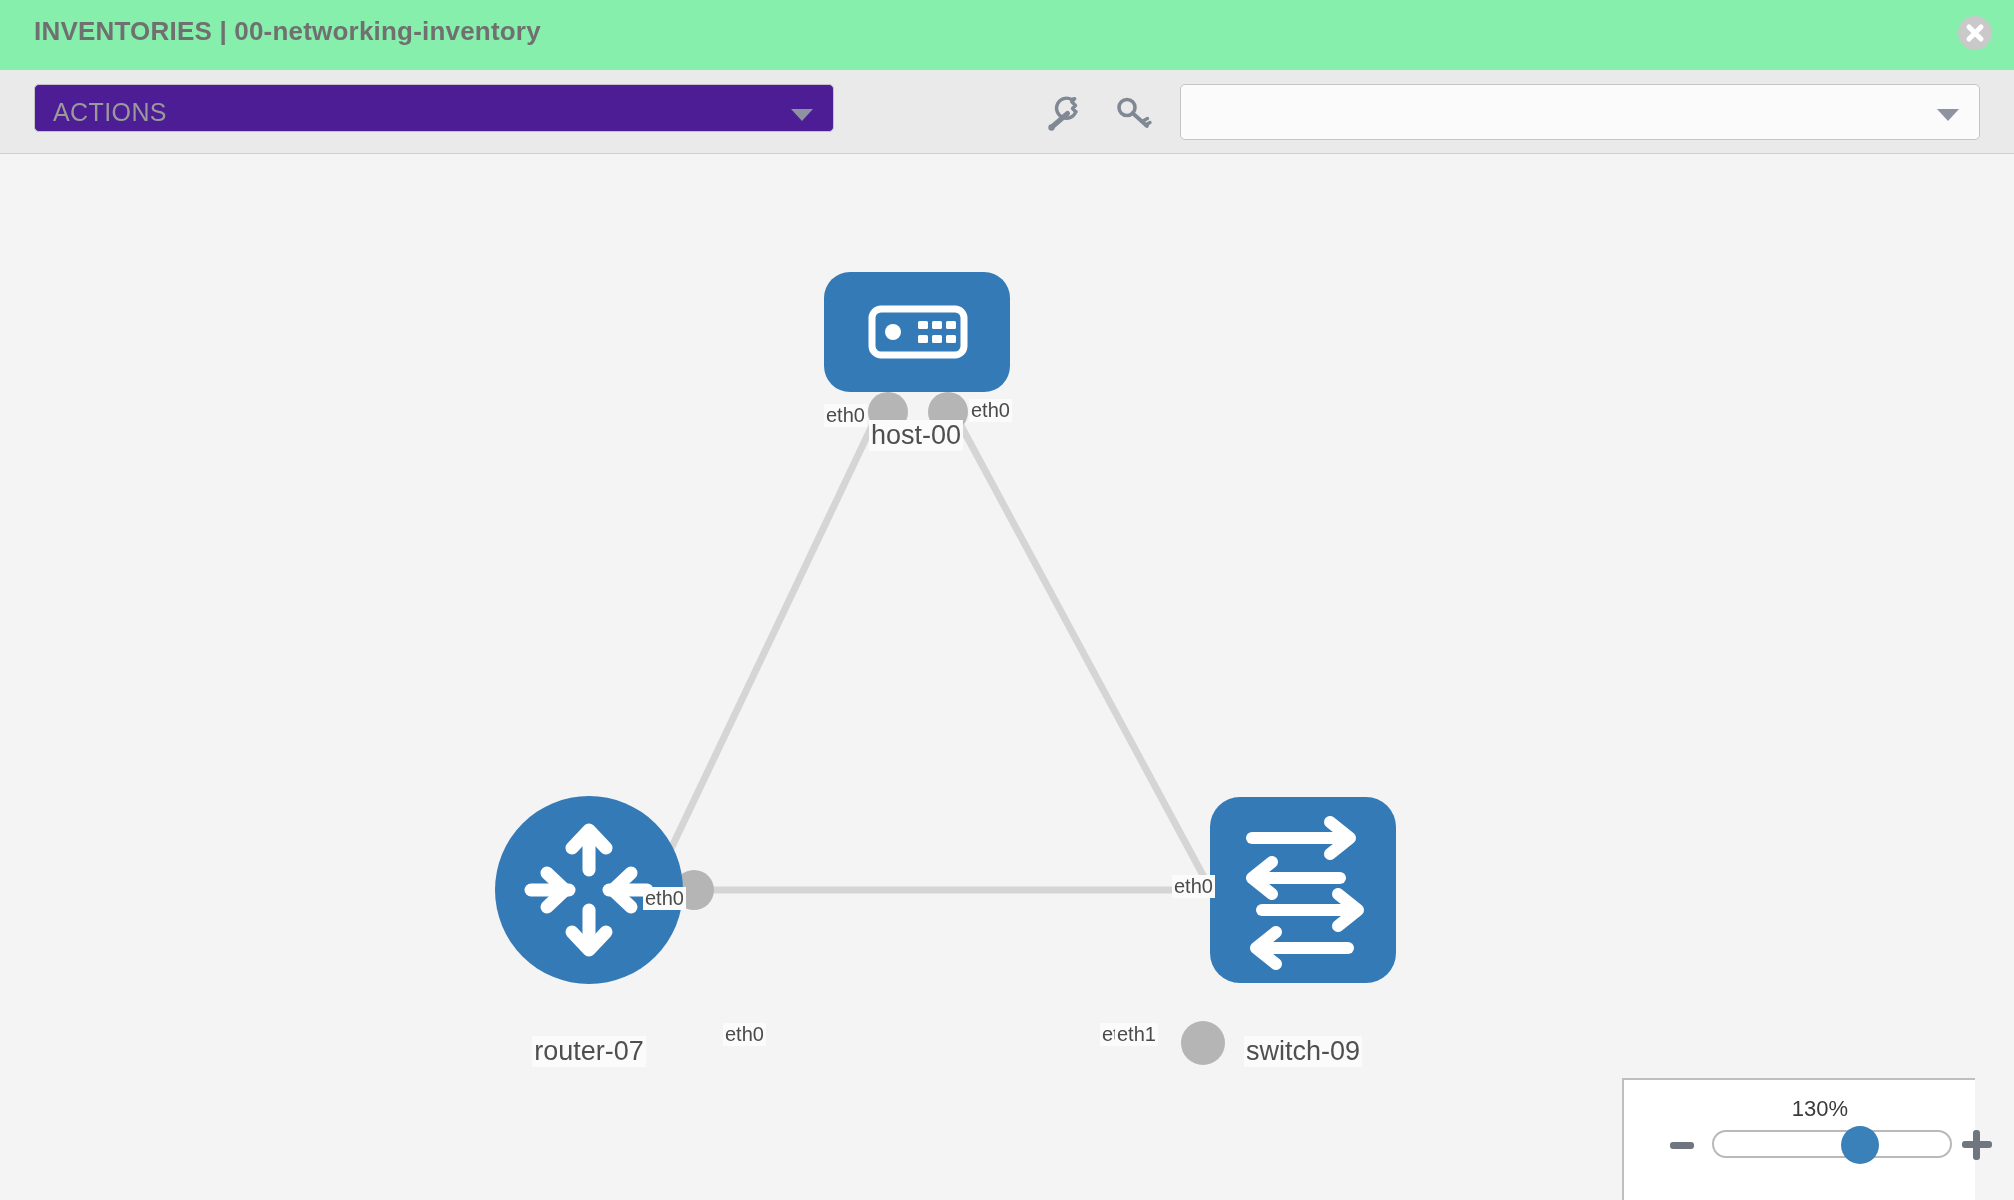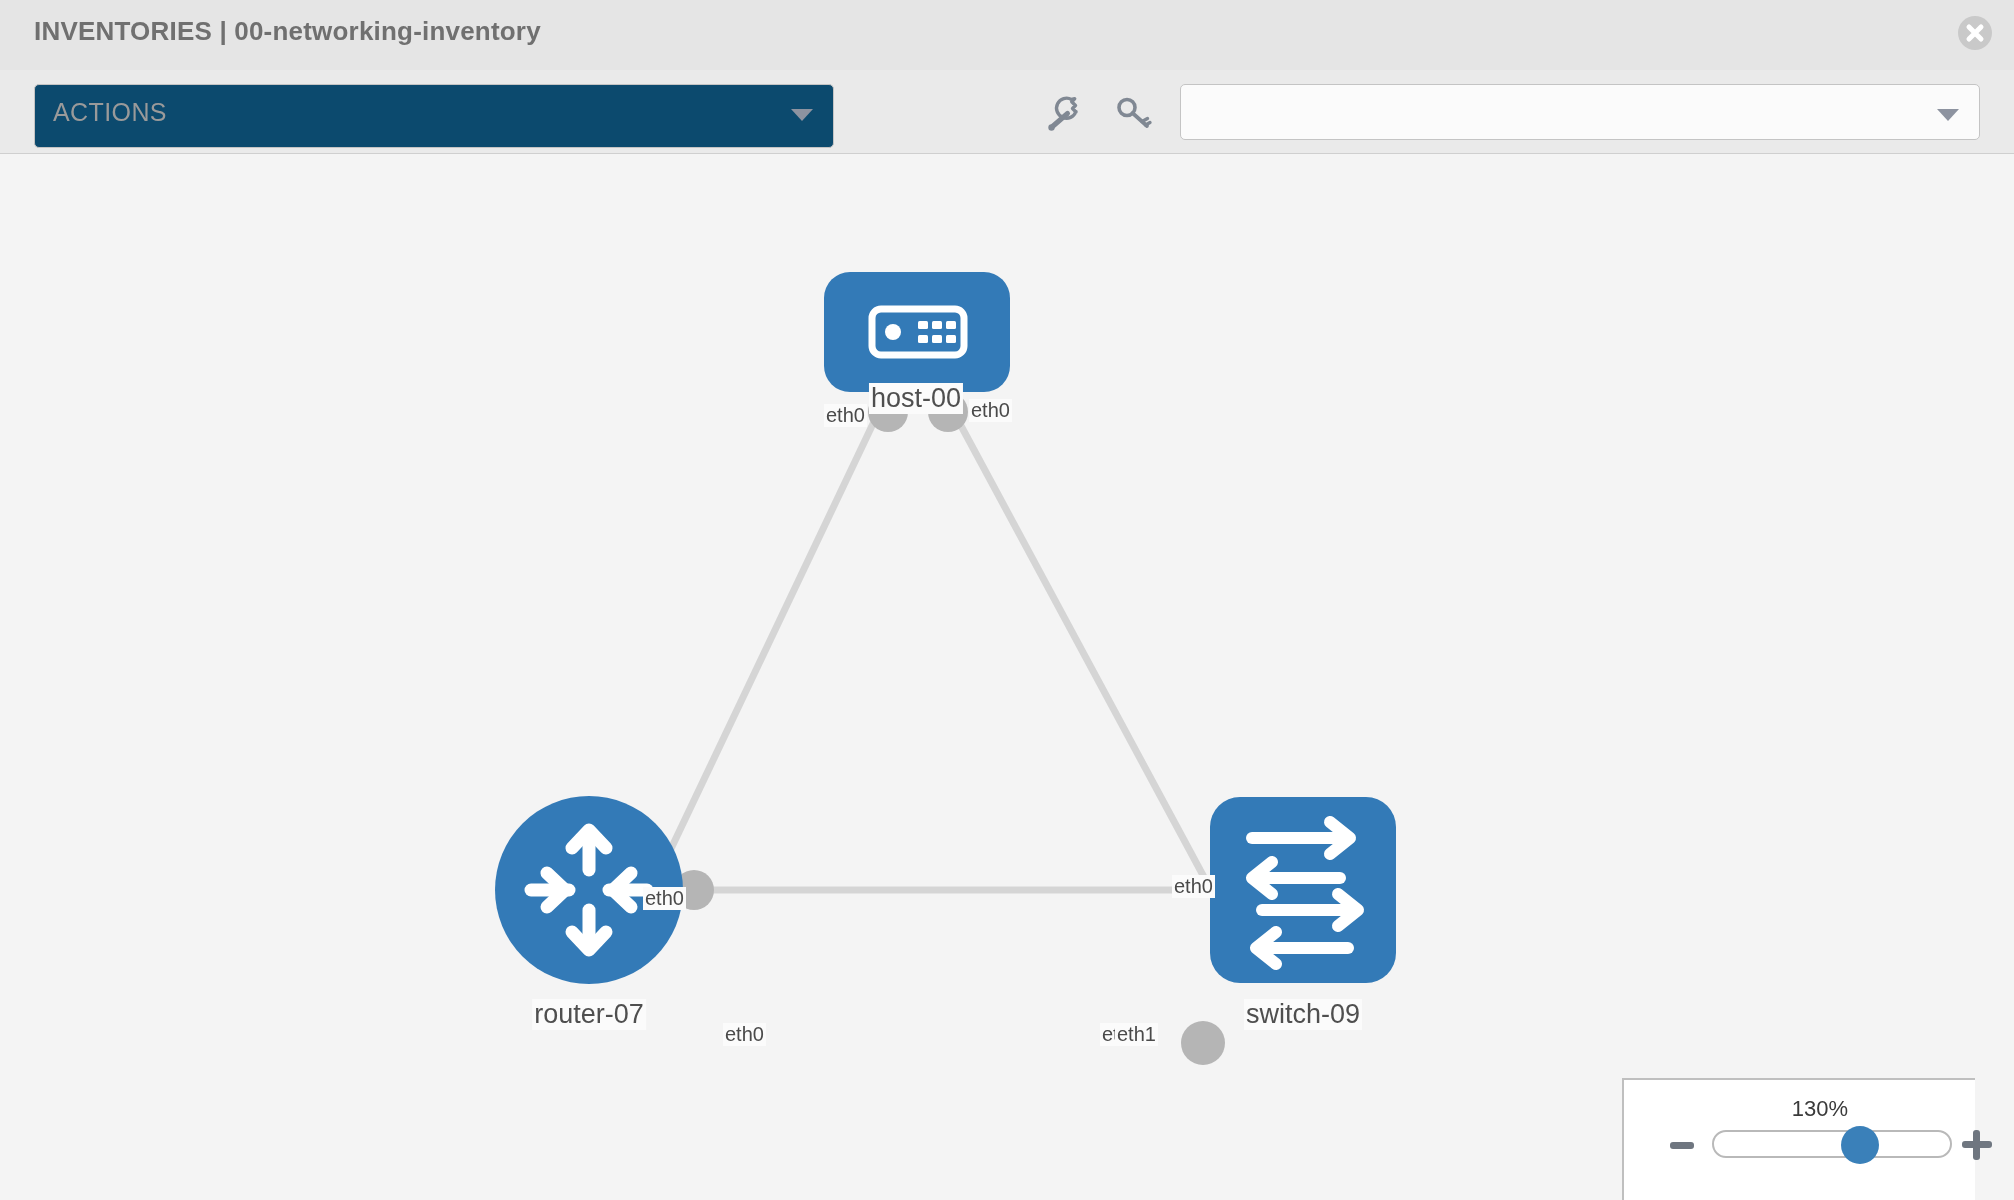--- a/index.html
+++ b/index.html
@@ -7,21 +7,21 @@
     width: 2014px; height: 1200px;
     background: #ffffff;
     font-family: "Liberation Sans", sans-serif;
     overflow: hidden;
   }
   #app { position: relative; width: 2014px; height: 1200px; }
 
   
   .header {
     position: absolute; top: 0; left: 0; width: 2014px; height: 76px;
-    background: #e5e5e5;
+    background: #86efac;
     border-bottom: 2px solid #d8d8d8;
     padding-left: 41px;
   }
   .header-title {
     position: absolute; left: 34px; top: 16px;
     font-size: 26px; font-weight: bold; color: #707070;
     letter-spacing: 0.2px; white-space: nowrap;
   }
   .close-btn {
     position: absolute; right: 22px; top: 16px;
@@ -31,22 +31,22 @@
   .close-btn svg { display: block; }
 
   
   .toolbar {
     position: absolute; top: 70px; left: 0; width: 2014px; height: 84px;
     background: #eaeaea;
     border-bottom: 1px solid #cfcfcf;
   }
   .select-box {
     position: absolute; left: 34px; top: 14px;
-    width: 800px; height: 64px;
-    background: #0c4a6e;
+    width: 800px; height: 48px;
+    background: #4c1d95;
     border: 1px solid #c4c4c4;
     border-radius: 5px;
     cursor: pointer;
   }
   .select-label {
     position: absolute; left: 18px; top: 13px;
     font-size: 25px; color: #9a9a9a; letter-spacing: 0.4px;
   }
   .caret {
     position: absolute; right: 20px; top: 24px;
@@ -89,20 +89,21 @@
   .topo-svg { position: absolute; top: 0; left: 0; }
 
   
   .node-label {
     position: absolute;
     font-size: 27px; color: #4f4f4f;
     background: #fbfbfb;
     white-space: nowrap;
     transform: translateX(-50%);
     padding: 0 2px;
+    margin-top: 37px;
   }
   .edge-label {
     position: absolute;
     font-size: 20px; color: #4a4a4a;
     background: #fbfbfb;
     white-space: nowrap;
     padding: 0 2px;
   }
 
   

